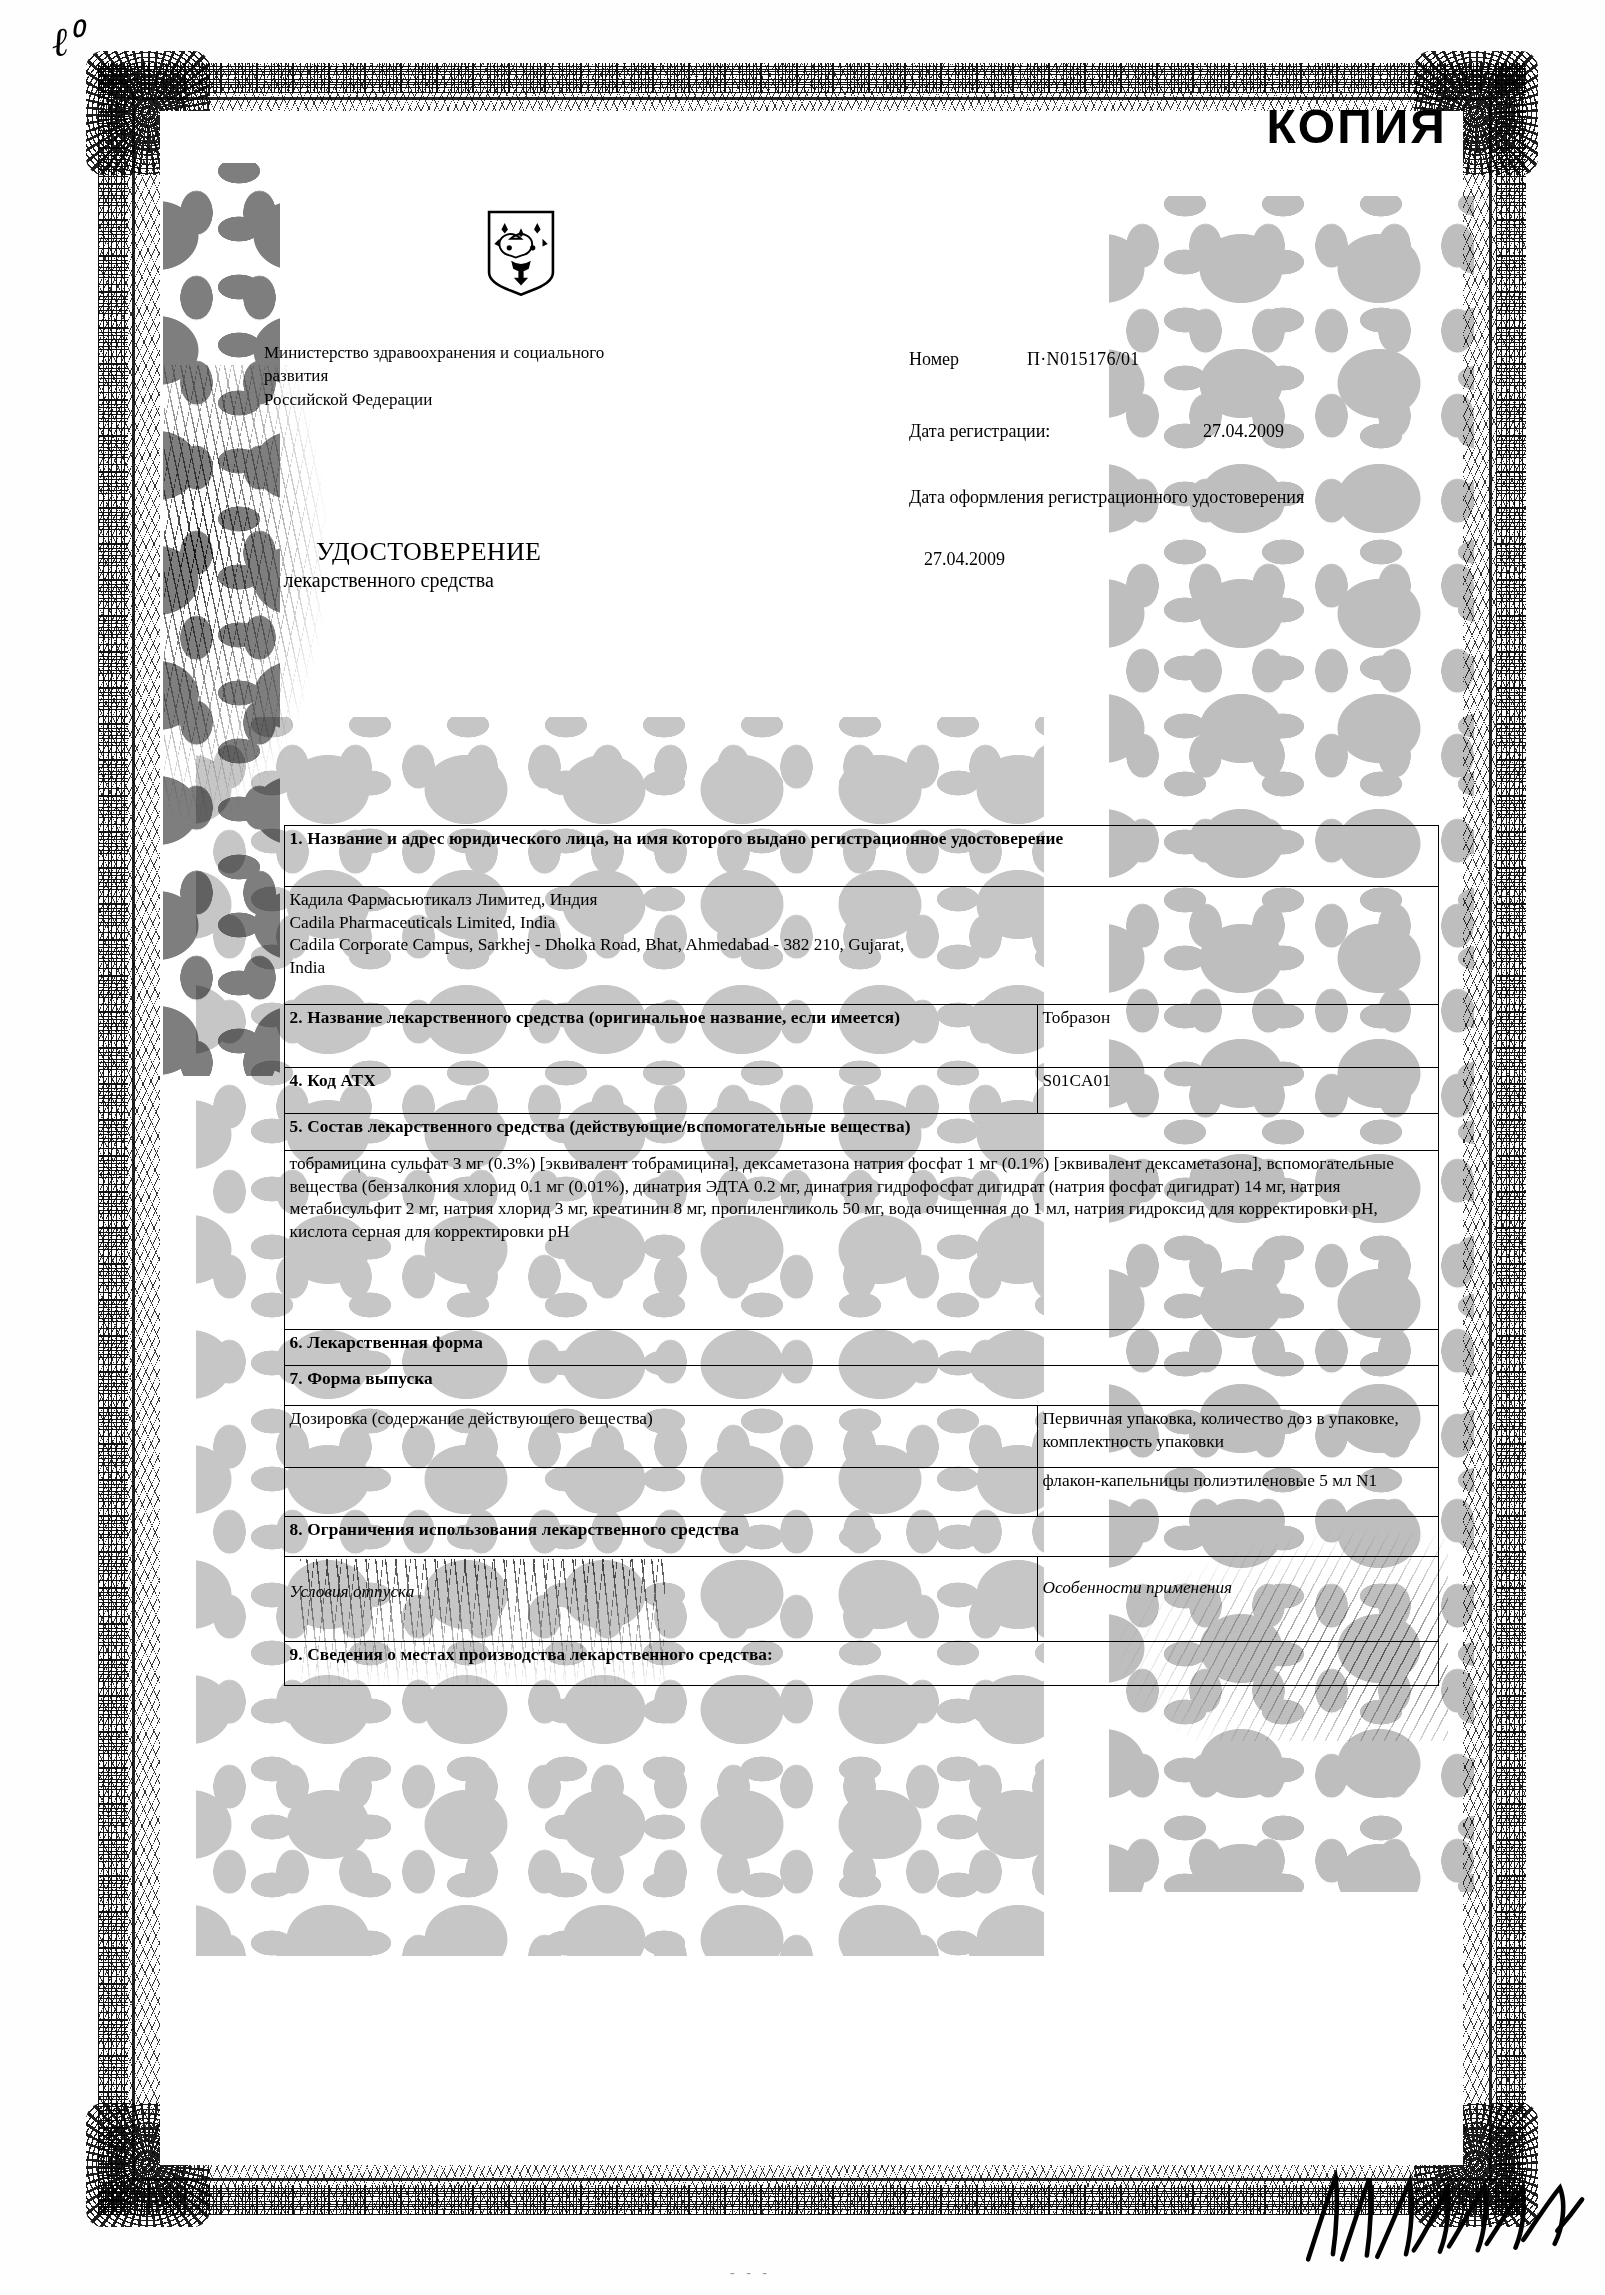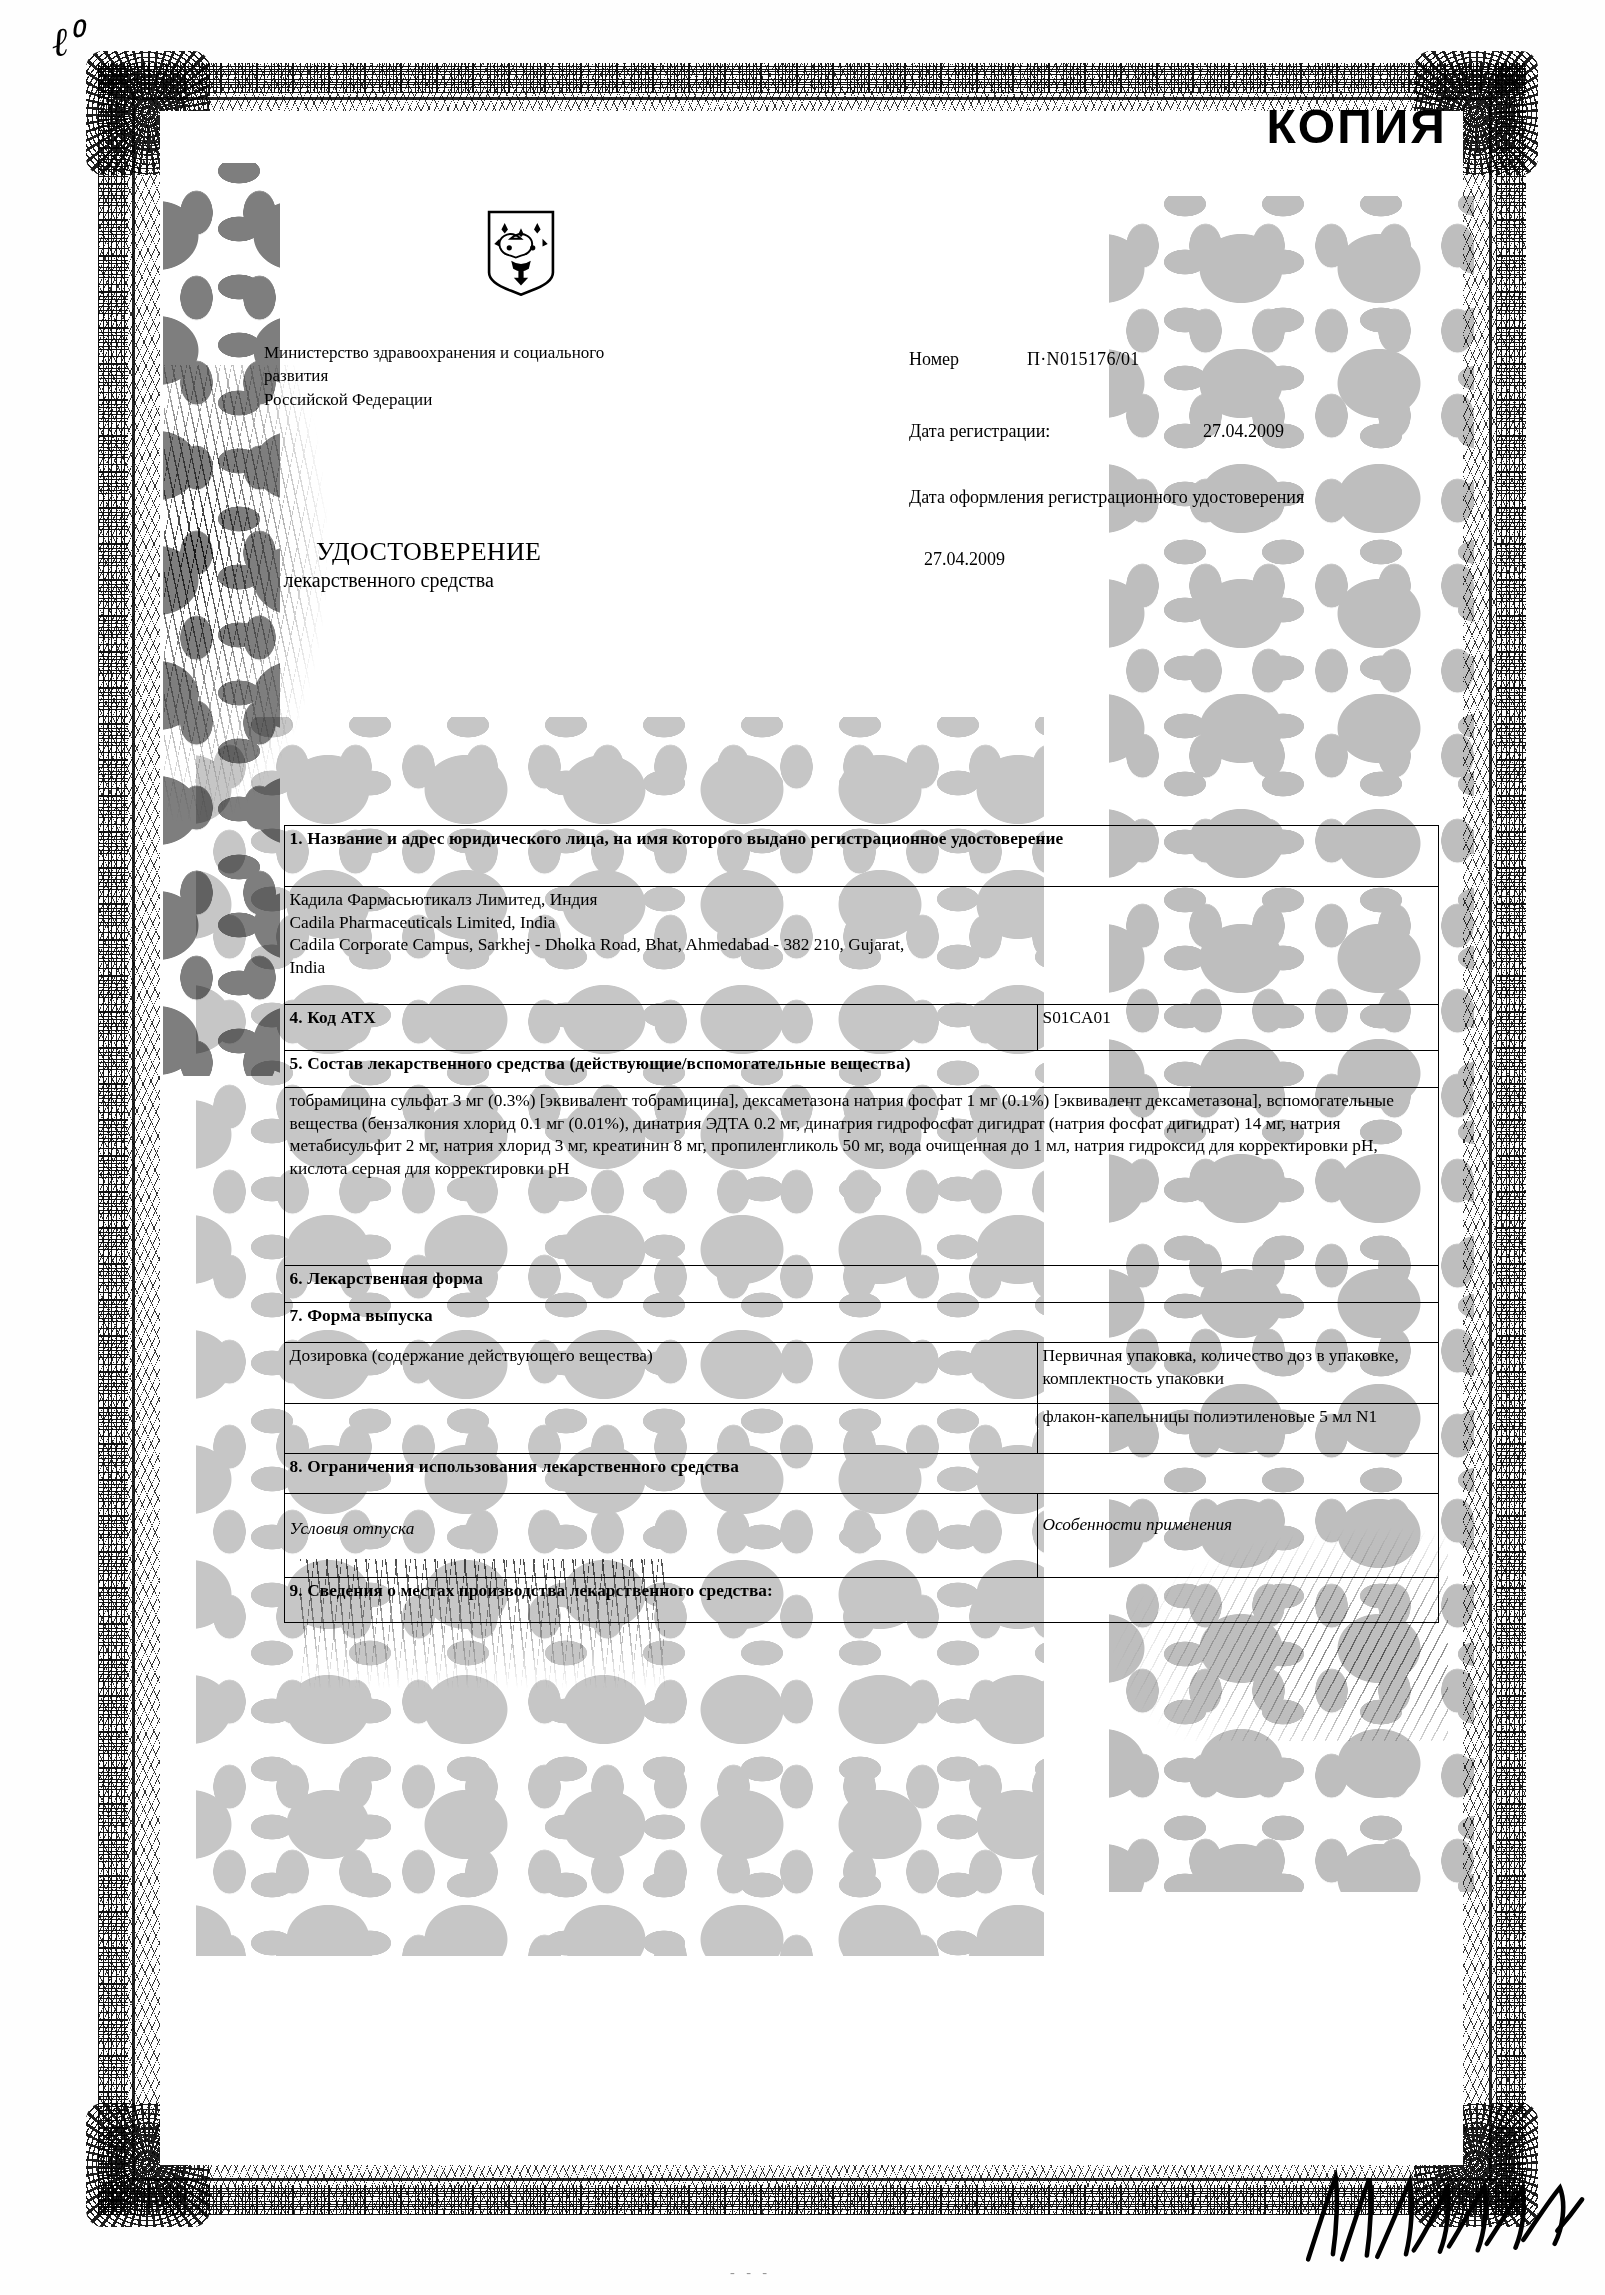--- a/index.html
+++ b/index.html
@@ -324,20 +324,24 @@
         </tr>
         <tr>
           <td colspan="2" class="nopad" style="height:111px">
             <div>Кадила Фармасьютикалз Лимитед, Индия</div>
             <div>Cadila Pharmaceuticals Limited, India</div>
             <div>Cadila Corporate Campus, Sarkhej - Dholka Road, Bhat, Ahmedabad - 382 210, Gujarat,</div>
             <div>India</div>
           </td>
         </tr>
 
+        <tr>
+          <td class="hd" style="height:57px">2. Название лекарственного средства (оригинальное название, если имеется)</td>
+          <td>Тобразон</td>
+        </tr>
 
 
         <tr>
           <td class="hd" style="height:40px">4. Код АТХ</td>
           <td>S01CA01</td>
         </tr>
 
         <tr>
           <td colspan="2" class="hd" style="height:31px">5. Состав лекарственного средства (действующие/вспомогательные вещества)</td>
         </tr>

